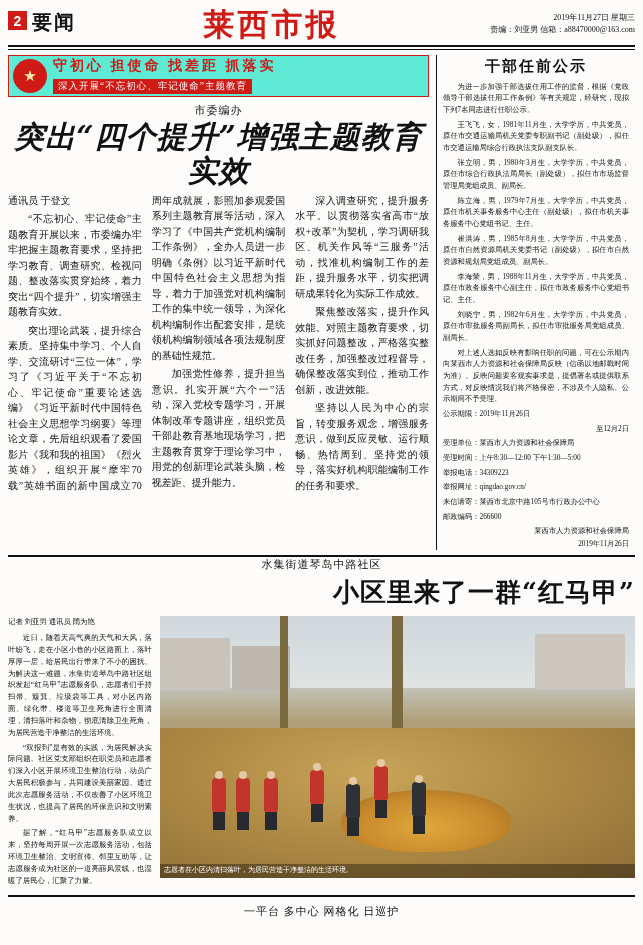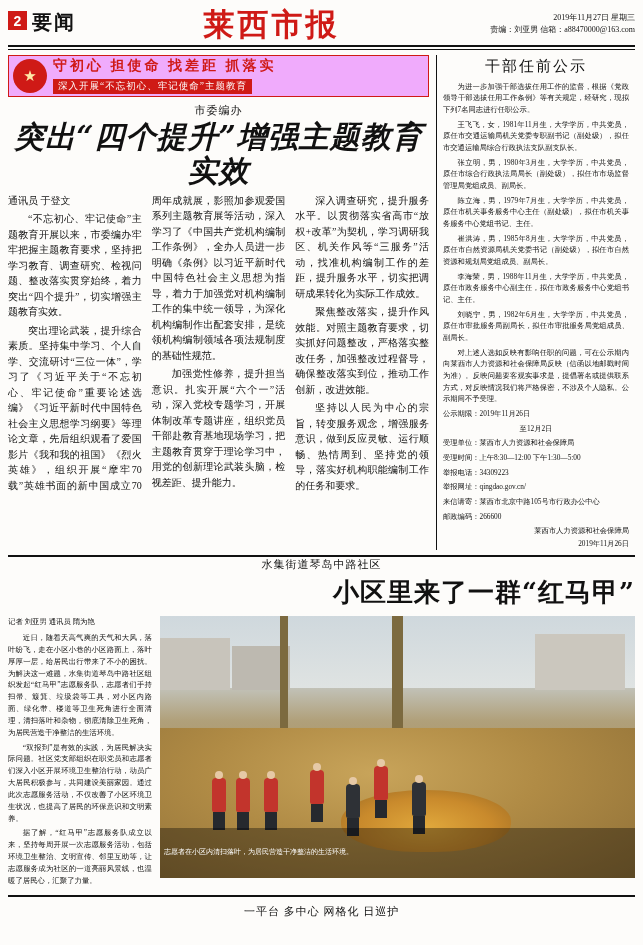--- a/index.html
+++ b/index.html
@@ -36,21 +36,21 @@
 
   
   .top-wrap { display: flex; margin-top: 5px; }
   .col-left { width: 428px; padding-right: 7px; }
   .col-sep { width: 1px; background: #111; margin: 0 6px 0 0; }
   .col-right { width: 186px; }
 
   
   .banner {
     border: 1px solid #cf1a16; height: 42px; display: flex; align-items: center;
-    padding: 2px 4px; margin-bottom: 6px; background: #f0abfc;
+    padding: 2px 4px; margin-bottom: 6px; background: #5eead4;
   }
   .emblem {
     width: 34px; height: 34px; border-radius: 50%; background: #cf1a16;
     position: relative; flex: 0 0 34px; margin-right: 6px;
   }
   .emblem:after {
     content: "★"; position: absolute; color: #ffe9a8; font-size: 15px;
     left: 50%; top: 50%; transform: translate(-50%,-52%);
   }
   .banner-txt { flex: 1; }
@@ -66,21 +66,21 @@
   .kicker { text-align: center; font-size: 11px; letter-spacing: 1px; margin: 2px 0 1px; }
   .headline-main {
     text-align: center; font-size: 30px; font-weight: bold; letter-spacing: 1px;
     font-family: "DejaVu Serif", serif; line-height: 1.15; margin: 2px 0 4px; font-style: italic;
   }
 
   .body-cols-3 { column-count: 3; column-gap: 10px; column-rule: none; font-size: 10px; line-height: 1.55; text-align: justify; }
   .body-cols-3 p { margin: 0 0 3px; text-indent: 2em; }
 
   
-  .r-title { text-align: center; font-size: 15px; font-weight: normal; letter-spacing: 2px; margin: 2px 0 5px; }
+  .r-title { text-align: center; font-size: 15px; font-weight: bold; letter-spacing: 2px; margin: 2px 0 5px; }
   .r-body { font-size: 7.3px; line-height: 1.6; text-align: justify; }
   .r-body p { margin: 0 0 3px; text-indent: 2em; }
   .r-body p.noind { text-indent: 0; }
   .r-sign { text-align: right; font-size: 7.3px; line-height: 1.7; margin-top: 3px; }
 
   
   .mid { }
   .mid-kicker { text-align: center; font-size: 11px; letter-spacing: 1px; }
   .mid-headline {
     text-align: right; font-size: 26px; font-weight: bold; letter-spacing: 1px;
@@ -100,21 +100,21 @@
   .ph-ground { position: absolute; left:0; right:0; bottom:0; height: 150px;
     background: radial-gradient(ellipse at 45% 30%, #c8a45a 0%, #b08b45 45%, #8e6f37 100%); }
   .ph-leafpile { position: absolute; left: 38%; bottom: 26px; width: 170px; height: 62px;
     background: radial-gradient(ellipse at 50% 60%, #e0a83c 0%, #c98a2c 55%, #9a6a23 100%); border-radius: 50% 50% 45% 45%; }
   .ph-person { position: absolute; bottom: 66px; width: 14px; height: 34px; background: #c2342c; border-radius: 4px 4px 2px 2px; }
   .ph-person.dark { background: #2e3136; }
   .ph-person i { position: absolute; left: 3px; top: -7px; width: 8px; height: 8px; border-radius: 50%; background: #e6c9a6; display: block; }
   .ph-person b { position: absolute; left: 1px; bottom: -18px; width: 12px; height: 18px; background: #26292e; display: block; }
   .ph-cap {
     position: absolute; left: 0; right: 0; bottom: 0; color: #fff; font-size: 7px;
-    background: rgba(0,0,0,0.35); padding: 20px 4px; line-height: 1.4;
+    background: rgba(0,0,0,0.35); padding: 2px 4px; line-height: 1.4;
   }
 
   
   .bot { margin-top: 7px; }
   .bot-kicker { text-align: center; font-size: 11px; letter-spacing: 1px; }
 </style>
 </head>
 <body>
 
 <div class="page">
@@ -163,21 +163,21 @@
         <p>王飞飞，女，1981年11月生，大学学历，中共党员，原任市交通运输局机关党委专职副书记（副处级），拟任市交通运输局综合行政执法支队副支队长。</p>
         <p>张立明，男，1980年3月生，大学学历，中共党员，原任市综合行政执法局局长（副处级），拟任市市场监督管理局党组成员、副局长。</p>
         <p>陈立海，男，1979年7月生，大学学历，中共党员，原任市机关事务服务中心主任（副处级），拟任市机关事务服务中心党组书记、主任。</p>
         <p>崔洪涛，男，1985年8月生，大学学历，中共党员，原任市自然资源局机关党委书记（副处级），拟任市自然资源和规划局党组成员、副局长。</p>
         <p>李海荣，男，1988年11月生，大学学历，中共党员，原任市政务服务中心副主任，拟任市政务服务中心党组书记、主任。</p>
         <p>刘晓宁，男，1982年6月生，大学学历，中共党员，原任市审批服务局副局长，拟任市审批服务局党组成员、副局长。</p>
         <p>对上述人选如反映有影响任职的问题，可在公示期内向莱西市人力资源和社会保障局反映（信函以地邮戳时间为准）。反映问题要客观实事求是，提倡署名或提供联系方式，对反映情况我们将严格保密，不涉及个人隐私。公示期间不予受理。</p>
         <p class="noind">
           <span>公示期限：</span><span>2019年11月26日</span>
         </p>
-        <p class="noind" style="text-align:center">至12月2日</p>
+        <p class="noind" style="text-align:right">至12月2日</p>
         <p class="noind">
           <span>受理单位：</span><span>莱西市人力资源和社会保障局</span>
         </p>
         <p class="noind">
           <span>受理时间：</span><span>上午8:30—12:00  下午1:30—5:00</span>
         </p>
         <p class="noind">
           <span>举报电话：</span><span>34309223</span>
         </p>
         <p class="noind">

